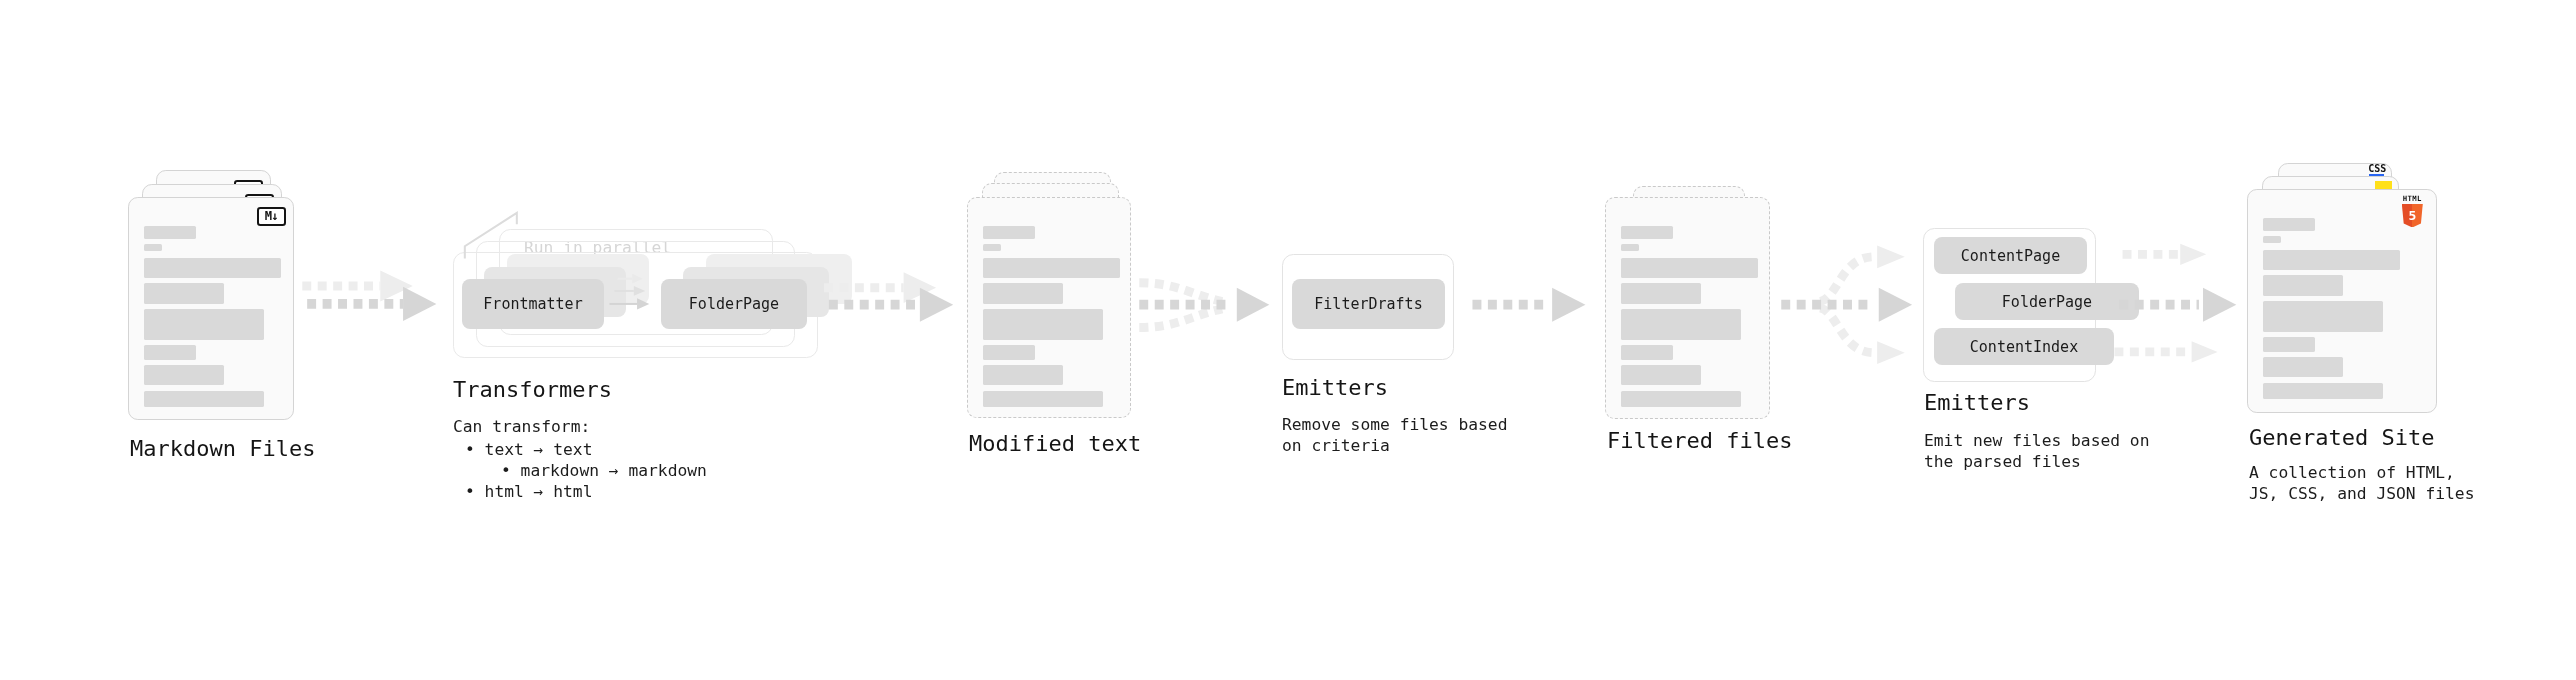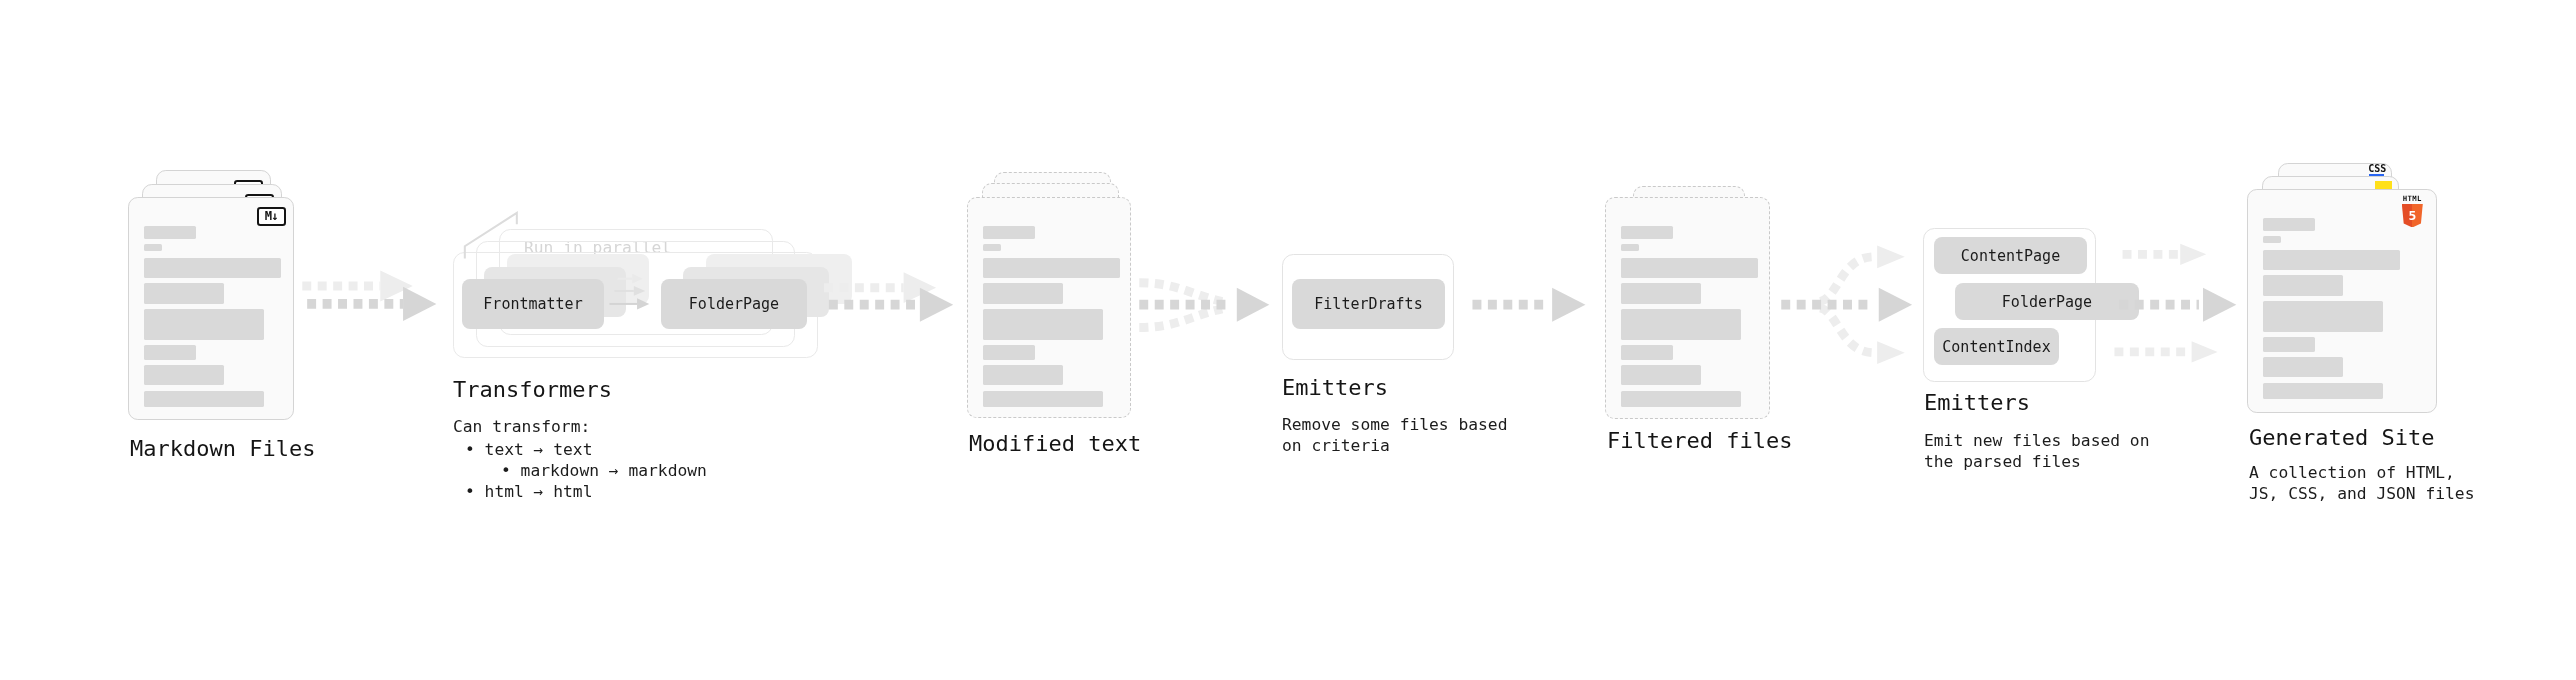--- a/index.html
+++ b/index.html
@@ -194,21 +194,21 @@
     <div class="ln l5"></div>
     <div class="ln l6"></div>
     <div class="ln l7"></div>
     <div class="ln l8"></div>
   </div>
   <div class="label" style="left:1607px;top:429px;">Filtered files</div>
 
   <div class="panel" style="left:1923px;top:228px;width:173px;height:154px;"></div>
   <div class="chip" style="left:1934px;top:237px;width:153px;height:37px;">ContentPage</div>
   <div class="chip" style="left:1934px;top:283px;width:184px;height:37px;margin-left:21px;">FolderPage</div>
-  <div class="chip" style="left:1934px;top:328px;width:125px;height:37px;">ContentIndex</div>
+  <div class="chip" style="left:1934px;top:328px;width:180px;height:37px;">ContentIndex</div>
   <div class="label" style="left:1924px;top:391px;">Emitters</div>
   <div class="sub" style="left:1924px;top:430px;">Emit new files based on
 the parsed files</div>
 
   <div class="doc" style="left:2278px;top:163px;width:114px;height:57px;">
     <div class="cssbadge">
       <div class="word">CSS</div>
       <div class="bluebar"></div>
     </div>
   </div>

